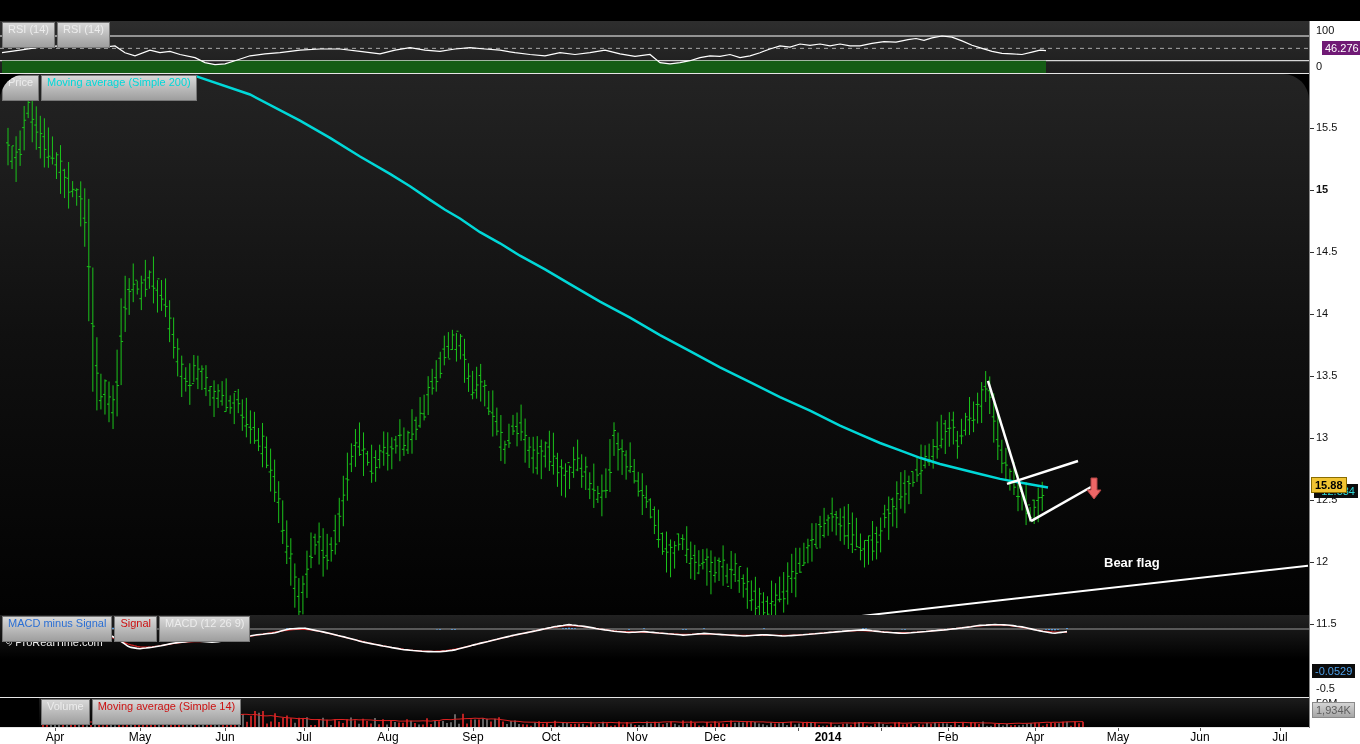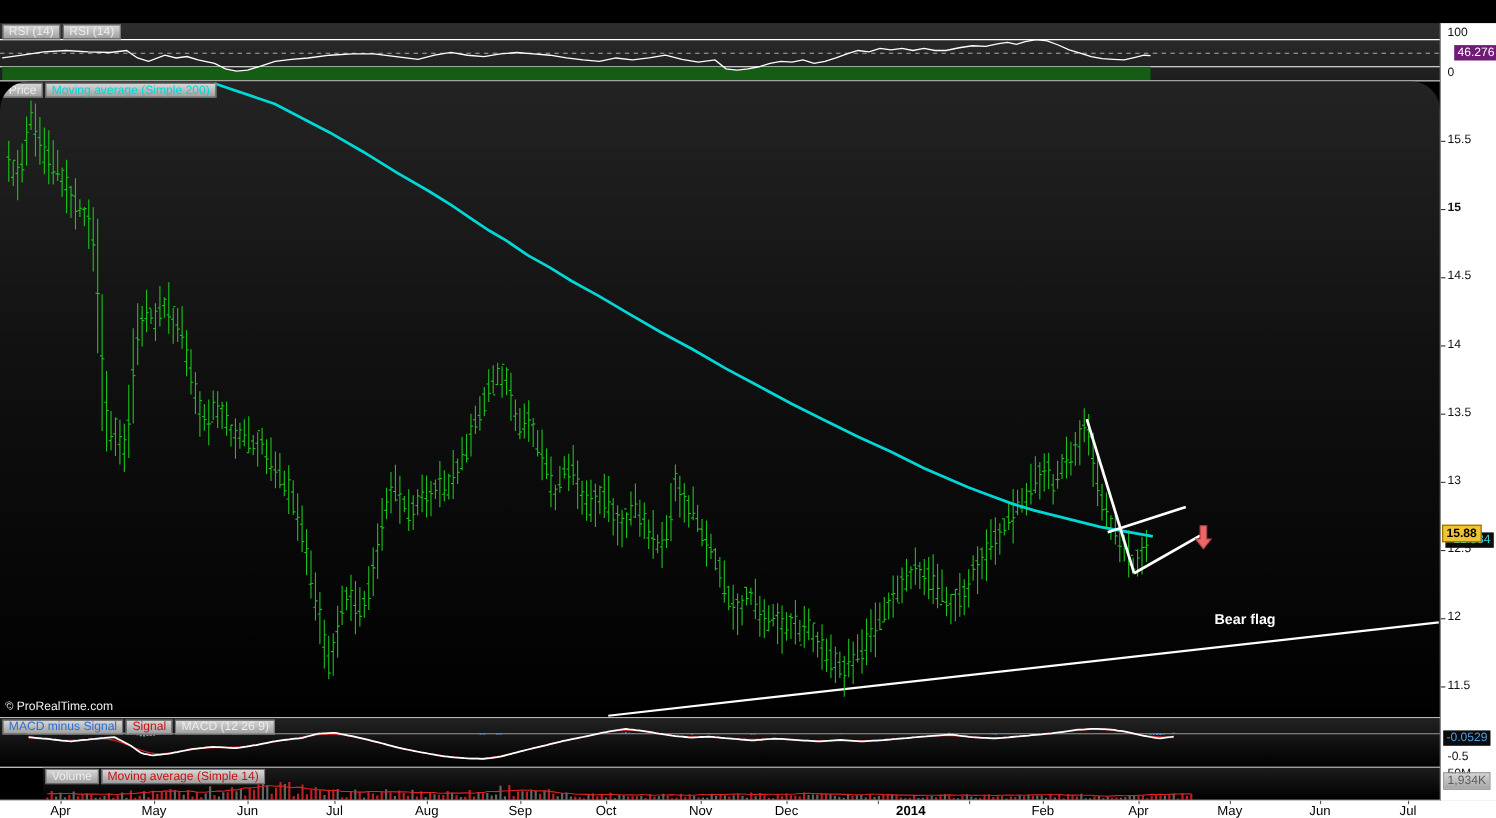--- a/index.html
+++ b/index.html
@@ -14,27 +14,27 @@
   #titlebar .quote { margin-left:18px; }
   #titlebar .tf { margin-left:20px; }
   #titlebar .date { margin-left:8px; }
   #titlebar .site { position:absolute; right:6px; top:2px; font-size:13px; }
   #candle-ico { position:absolute; left:3px; top:2px; }
 
   
   .pane { position:absolute; left:0; width:1309px; overflow:hidden; }
   #rsi-pane   { top:21px;  height:52px;  background:linear-gradient(#2e2e2e,#1d1d1d); }
   #price-pane { top:74px;  height:578px; background:linear-gradient(#232323 0%,#101010 45%,#000 100%);border-radius:26px; }
-  #macd-pane  { top:653px; height:44px;  background:linear-gradient(#222,#000);padding-left:24px; }
+  #macd-pane  { top:615px; height:44px;  background:linear-gradient(#222,#000);padding-left:24px; }
   #vol-pane   { top:698px; height:29px;  background:linear-gradient(#1c1c1c,#000);margin-left:39px; }
   .sep { position:absolute; left:0; width:1360px; height:1px; background:#e6e6e6; }
 
   
   .chips { position:absolute; left:2px; top:1px; display:flex; gap:2px; z-index:5; }
-  .chip { height:14px; line-height:13px; padding:0 5px; font-size:11px;
+  .chip { height:26px; line-height:13px; padding:0 5px; font-size:11px;
     background:linear-gradient(#d8d8d8,#9e9e9e); border:1px solid #777; color:#fff;
     white-space:nowrap; cursor:pointer; }
   .chip.cyan { color:#00d8d8; } .chip.blue { color:#2b6fd4; }
   .chip.red { color:#cc1111; } .chip.lgray { color:#ececec; }
 
   
   #axis-col { position:absolute; left:1309px; top:21px; width:51px; height:707px;
     background:#fff; border-left:1px solid #888; }
   .axlab { position:absolute; left:6px; font-size:11px; color:#111; white-space:nowrap; }
   .axlab.b { font-weight:bold; }

